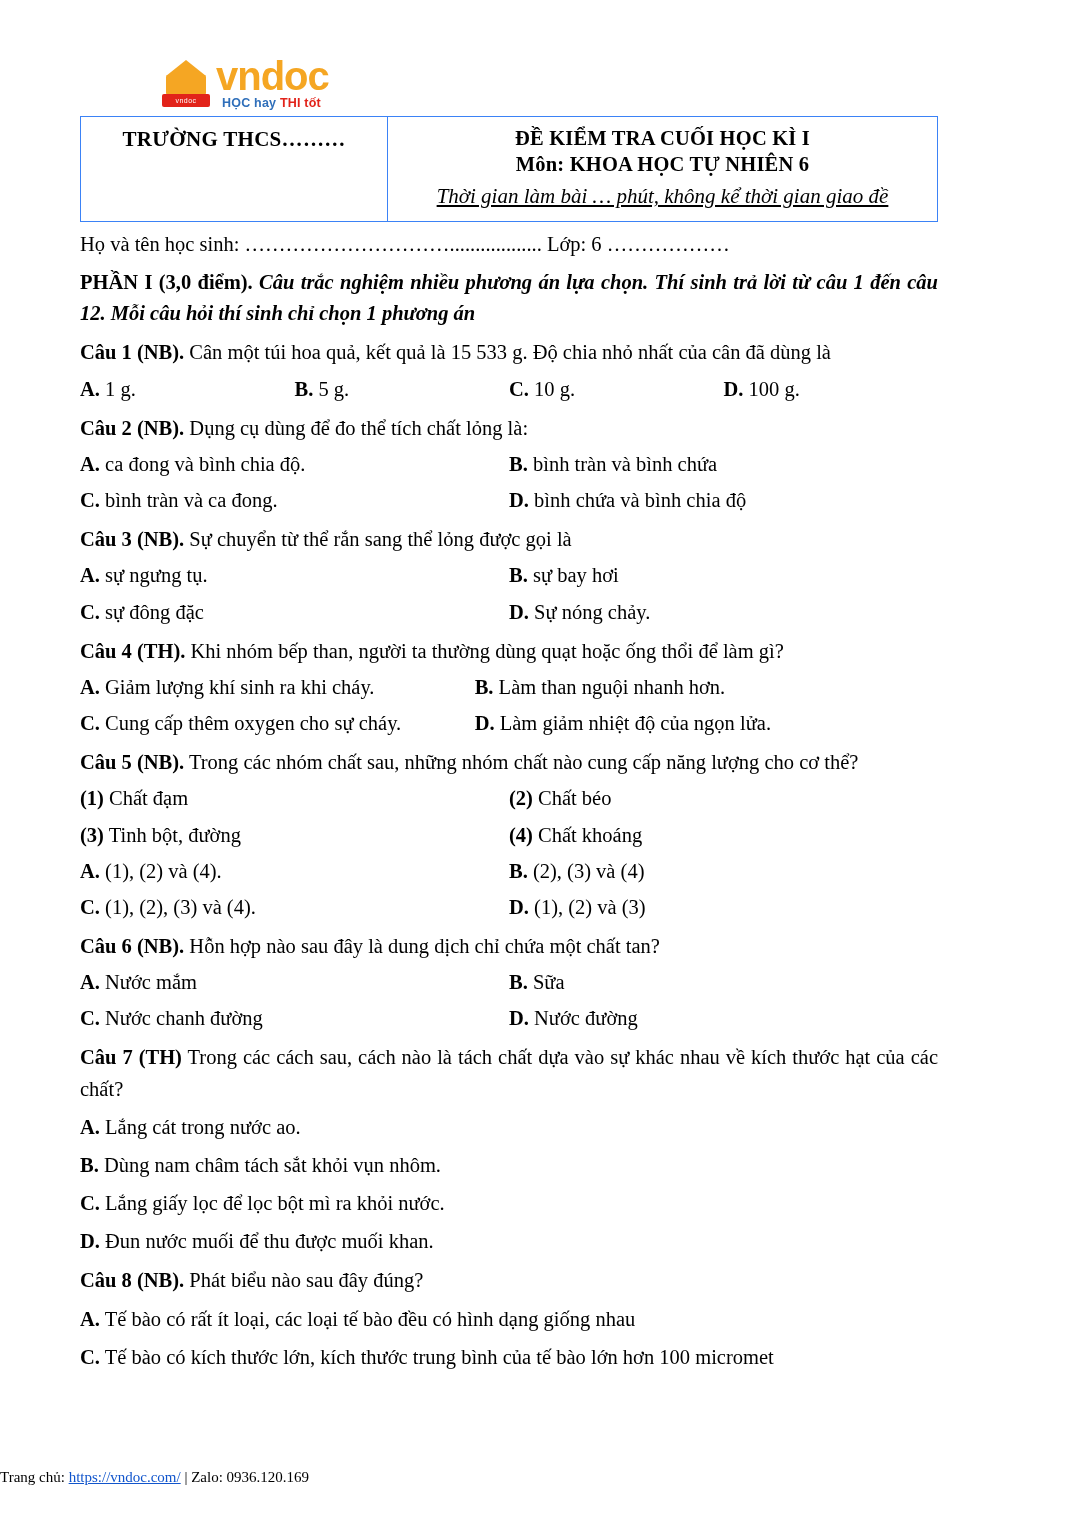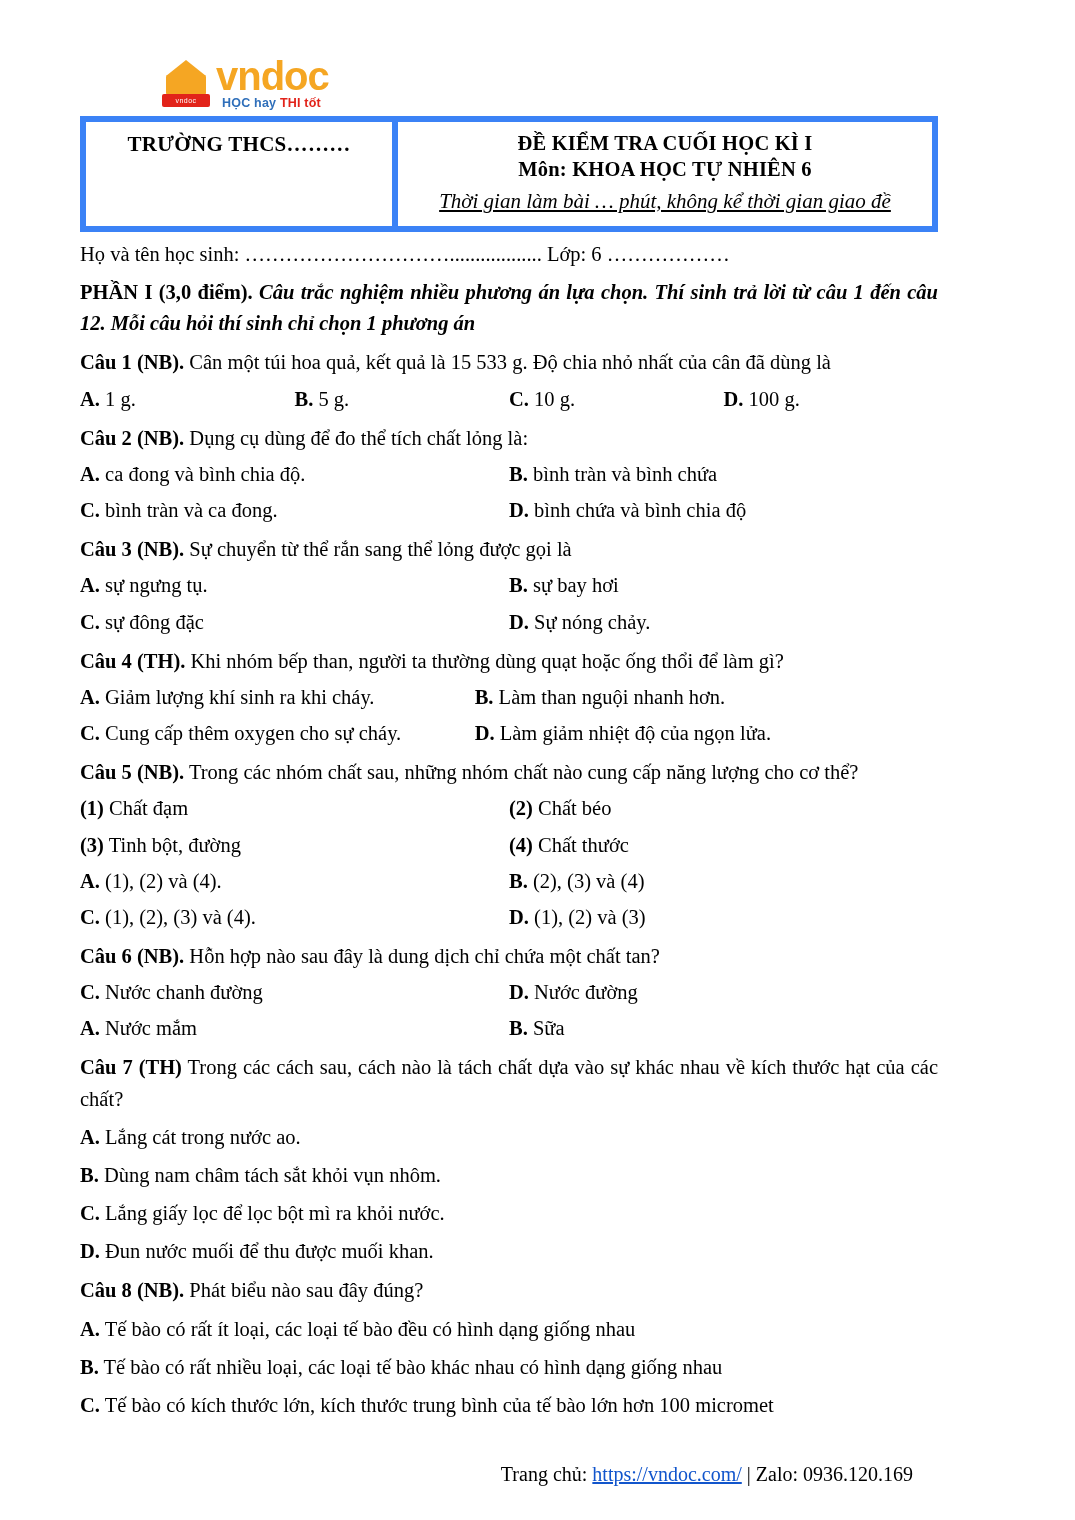--- a/index.html
+++ b/index.html
@@ -96,21 +96,21 @@
   .logo-col { display: flex; flex-direction: column; justify-content: flex-end; }
 
   
   table.hdr {
     border-collapse: collapse;
     width: 858px;
     margin: 6px auto 0 auto;
     table-layout: fixed;
   }
   table.hdr td {
-    border: 6px solid #3b82f6;
+    border: 1px solid #3b82f6;
     vertical-align: top;
     padding: 10px 8px 12px 8px;
   }
   td.hdr-left {
     width: 290px;
     text-align: center;
     font-weight: bold;
     font-size: 21px;
     letter-spacing: .3px;
   }
@@ -155,22 +155,22 @@
   .opts.cols2-wide > div:last-child { width: 54%; }
 
   .qtext { margin-top: 8px; }
 
   
   .footer {
     position: absolute;
     left: 0;
     right: 0;
     bottom: 34px;
-    text-align: right;
-    font-size: 20px;
+    text-align: left;
+    font-size: 15px;
     font-family: "Liberation Serif", serif;
   }
   .footer a {
     color: #1155cc;
     text-decoration: underline;
   }
 </style>
 </head>
 <body>
 
@@ -269,59 +269,58 @@
     <div class="qtext justify">
       <span class="b">Câu 5 (NB).</span>
       <span>Trong các nhóm chất sau, những nhóm chất nào cung cấp năng lượng cho cơ thể?</span>
     </div>
     <div class="opts cols2">
       <div><span class="b">(1)</span><span> Chất đạm</span></div>
       <div><span class="b">(2)</span><span> Chất béo</span></div>
     </div>
     <div class="opts cols2">
       <div><span class="b">(3)</span><span> Tinh bột, đường</span></div>
-      <div><span class="b">(4)</span><span> Chất thước</span></div>
+      <div><span class="b">(4)</span><span> Chất khoáng</span></div>
     </div>
     <div class="opts cols2">
       <div><span class="b">A.</span><span> (1), (2) và (4).</span></div>
       <div><span class="b">B.</span><span> (2), (3) và (4)</span></div>
     </div>
     <div class="opts cols2">
       <div><span class="b">C.</span><span> (1), (2), (3) và (4).</span></div>
       <div><span class="b">D.</span><span> (1), (2) và (3)</span></div>
     </div>
 
     <div class="qtext">
       <span class="b">Câu 6 (NB).</span>
       <span>Hỗn hợp nào sau đây là dung dịch chỉ chứa một chất tan?</span>
     </div>
     <div class="opts cols2">
+      <div><span class="b">A.</span><span> Nước mắm</span></div>
+      <div><span class="b">B.</span><span> Sữa</span></div>
+    </div>
+    <div class="opts cols2">
       <div><span class="b">C.</span><span> Nước chanh đường</span></div>
       <div><span class="b">D.</span><span> Nước đường</span></div>
-    </div>
-    <div class="opts cols2">
-      <div><span class="b">A.</span><span> Nước mắm</span></div>
-      <div><span class="b">B.</span><span> Sữa</span></div>
     </div>
 
     <div class="qtext justify">
       <span class="b">Câu 7 (TH)</span>
       <span>Trong các cách sau, cách nào là tách chất dựa vào sự khác nhau về kích thước hạt của các chất?</span>
     </div>
     <div class="line"><span class="b">A.</span><span> Lắng cát trong nước ao.</span></div>
     <div class="line"><span class="b">B.</span><span> Dùng nam châm tách sắt khỏi vụn nhôm.</span></div>
     <div class="line"><span class="b">C.</span><span> Lắng giấy lọc để lọc bột mì ra khỏi nước.</span></div>
     <div class="line"><span class="b">D.</span><span> Đun nước muối để thu được muối khan.</span></div>
 
     <div class="qtext">
       <span class="b">Câu 8 (NB).</span>
       <span>Phát biểu nào sau đây đúng?</span>
     </div>
     <div class="line"><span class="b">A.</span><span> Tế bào có rất ít loại, các loại tế bào đều có hình dạng giống nhau</span></div>
-    <div class="line"><span class="b">B.</span><span> Tế bào có rất nhiều loại, các loại tế bào khác nhau có hình dạng giống nhau</span></div>
     <div class="line justify"><span class="b">C.</span><span> Tế bào có kích thước lớn, kích thước trung bình của tế bào lớn hơn 100 micromet</span></div>
 
   </div>
 
   <div class="footer">
     <span>Trang chủ: </span><a href="#">https://vndoc.com/</a><span> | Zalo: 0936.120.169</span>
   </div>
 
 </div>
 

